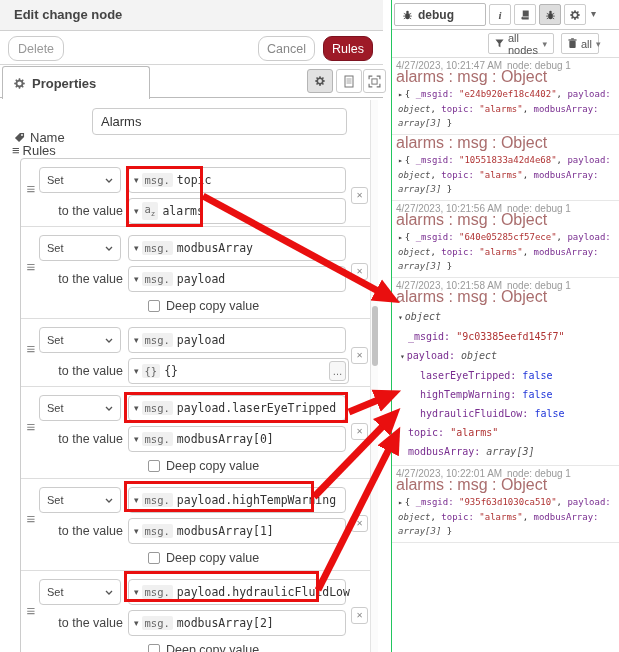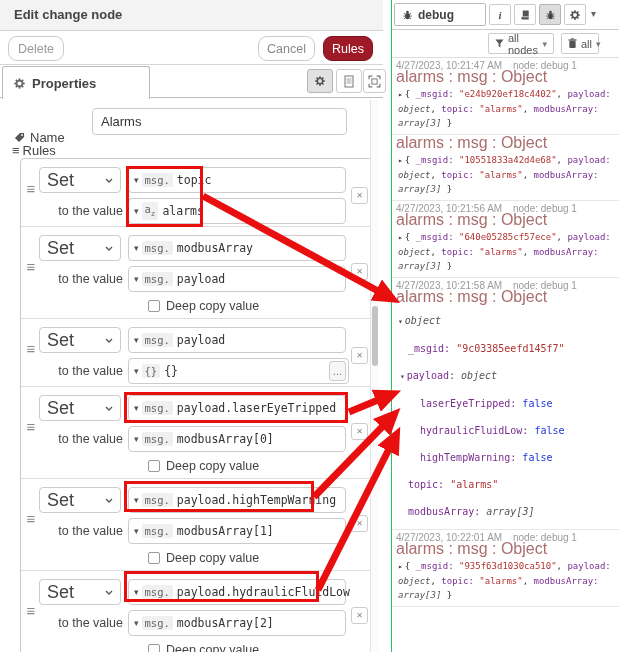--- a/index.html
+++ b/index.html
@@ -26,21 +26,21 @@
   .name-input { position:absolute; left:92px; top:9px; width:255px; height:27px; border:1px solid #ccc; border-radius:4px; font-size:13px; color:#333; padding:0 8px; font-family:inherit; }
   .rules-label { position:absolute; left:12px; top:44px; font-size:13px; color:#444; }
   .rules-icon { font-weight:bold; color:#555; margin-right:3px; }
   #rules-list { position:absolute; left:20px; top:59px; width:357px; height:500px; border:1px solid #ccc; border-radius:4px; background:#fff; }
 
   .rule { position:relative; height:68px; border-bottom:1px solid #ddd; }
   .rule.has-dc { height:92px; }
   .rule:last-child { border-bottom:none; }
   .drag { position:absolute; left:2px; top:21px; width:16px; text-align:center; font-size:15px; color:#888; cursor:grab; }
   .has-dc .drag { top:31px; }
-  .nr-select { position:absolute; left:18px; top:8px; width:82px; height:26px; border:1px solid #ccc; border-radius:4px; background:#fff; display:flex; align-items:center; font-size:18px; color:#444; padding:0 7px; cursor:pointer; }
+  .nr-select { position:absolute; left:18px; top:8px; width:82px; height:26px; border:1px solid #ccc; border-radius:4px; background:#fff; display:flex; align-items:center; font-size:11px; color:#444; padding:0 7px; cursor:pointer; }
   .sel-chev { margin-left:auto; }
   .tinput { position:absolute; height:26px; border:1px solid #ccc; border-radius:4px; background:#fff; display:flex; align-items:center; padding:0 4px; cursor:text; }
   .prop-input { left:107px; top:8px; width:218px; }
   .val-input { left:107px; top:39px; width:218px; }
   .val-input.w-ell { width:221px; }
   .chev { font-size:9px; color:#555; margin:0 3px 0 1px; }
   .chip { font-family:"DejaVu Sans Mono",monospace; font-size:10.5px; color:#666; background:#f0f0f0; border-radius:2px; padding:1px 3px; white-space:nowrap; }
   .chip sub { font-size:7.5px; }
   .ptext { font-family:"DejaVu Sans Mono",monospace; font-size:11.5px; color:#333; margin-left:4px; white-space:nowrap; }
   .to-label { position:absolute; left:0; top:39px; width:102px; text-align:right; font-size:12.5px; color:#444; line-height:26px; }
@@ -65,26 +65,26 @@
   .hd-gear { left:172px; }
   .hd-chev { position:absolute; left:199px; top:8px; font-size:10px; color:#666; cursor:pointer; }
   .dbg-filter { position:absolute; top:30px; left:0; right:0; height:28px; border-bottom:1px solid #ddd; background:#fff; }
   .filter-btn { position:absolute; top:3px; height:21px; border:1px solid #ccc; border-radius:2px; background:#fff; font-size:11px; color:#555; display:flex; align-items:center; gap:4px; padding:0 6px; cursor:pointer; }
   .fb-nodes { left:96px; width:66px; }
   .fb-all { left:169px; width:38px; }
   .filter-btn .fchev { font-size:9px; color:#777; margin-left:auto; }
   #debug-messages { position:absolute; top:58px; left:0; right:0; bottom:0; overflow:hidden; }
   .dmsg { padding:2px 2px 4px 4px; border-bottom:1px solid #e7e7e7; cursor:pointer; }
   .dm-head { font-size:10px; color:#9a9a9a; line-height:11px; }
-  .dm-node { margin-left:8px; }
+  .dm-node { margin-left:2px; }
   .dm-meta { font-size:16px; color:#aa6e6e; line-height:12px; margin-top:0; }
   .dm-body { margin-top:4px; font-family:"DejaVu Sans Mono",monospace; font-size:9px; color:#333; }
   .dm-line { line-height:14px; white-space:pre; }
   .dmsg.expanded .dm-body { font-size:10px; }
-  .dmsg.expanded .dm-line { line-height:27px; }
+  .dmsg.expanded .dm-line { line-height:19px; }
   .tk-caret { color:#444; font-size:8px; margin-right:2px; }
   .tk-key { color:#792e90; }
   .tk-str { color:#b03434; }
   .tk-meta { color:#555; font-style:italic; }
   .tk-bool { color:#2036d9; }
   .tk-plain { color:#333; }
 
   
   .annot-box { position:absolute; border:3px solid var(--annot); z-index:40; pointer-events:none; }
   #annot-box-1 { left:126px; top:166px; width:77px; height:61px; }
@@ -427,22 +427,22 @@
     <div class="dm-head">
       <span class="dm-ts">4/27/2023, 10:21:58 AM</span>
       <span class="dm-node">node: debug 1</span>
     </div>
     <div class="dm-meta">alarms : msg : Object</div>
     <div class="dm-body">
           <div class="dm-line" style="padding-left: 2px;"><span class="tk-caret">▾</span><span class="tk-meta">object</span></div>
           <div class="dm-line" style="padding-left: 12px;"><span class="tk-key">_msgid: </span><span class="tk-str">"9c03385eefd145f7"</span></div>
           <div class="dm-line" style="padding-left: 4px;"><span class="tk-caret">▾</span><span class="tk-key">payload: </span><span class="tk-meta">object</span></div>
           <div class="dm-line" style="padding-left: 24px;"><span class="tk-key">laserEyeTripped: </span><span class="tk-bool">false</span></div>
+          <div class="dm-line" style="padding-left: 24px;"><span class="tk-key">highTempWarning: </span><span class="tk-bool">false</span></div>
           <div class="dm-line" style="padding-left: 24px;"><span class="tk-key">hydraulicFluidLow: </span><span class="tk-bool">false</span></div>
-          <div class="dm-line" style="padding-left: 24px;"><span class="tk-key">highTempWarning: </span><span class="tk-bool">false</span></div>
           <div class="dm-line" style="padding-left: 12px;"><span class="tk-key">topic: </span><span class="tk-str">"alarms"</span></div>
           <div class="dm-line" style="padding-left: 12px;"><span class="tk-key">modbusArray: </span><span class="tk-meta">array[3]</span></div>
         </div>
   </div>
       <div class="dmsg">
     <div class="dm-head">
       <span class="dm-ts">4/27/2023, 10:22:01 AM</span>
       <span class="dm-node">node: debug 1</span>
     </div>
     <div class="dm-meta">alarms : msg : Object</div>

